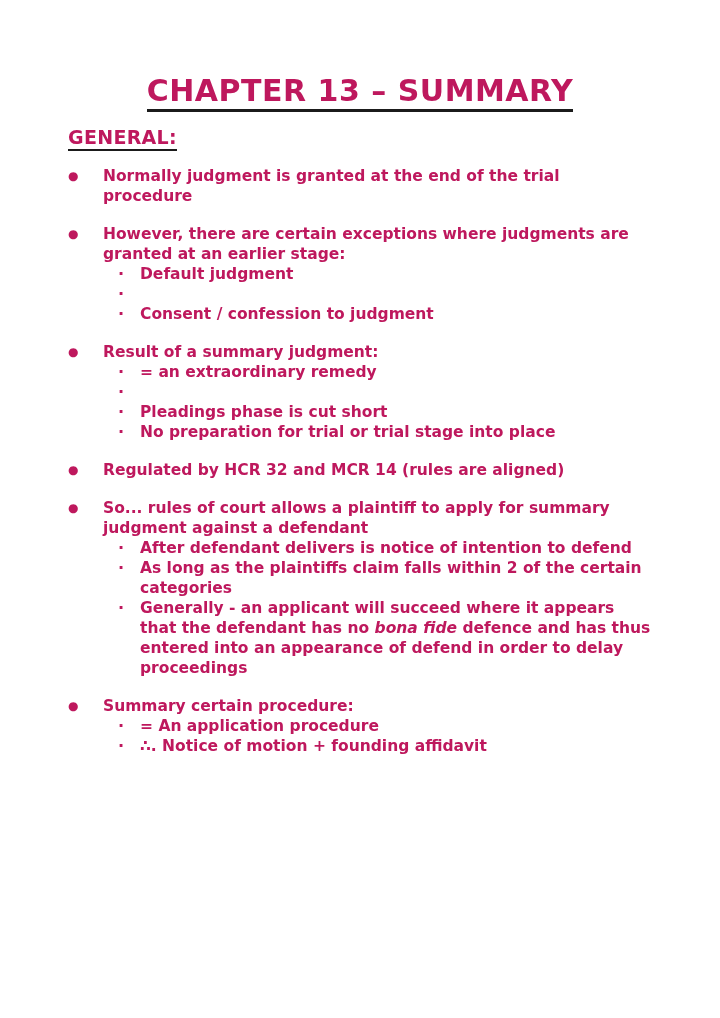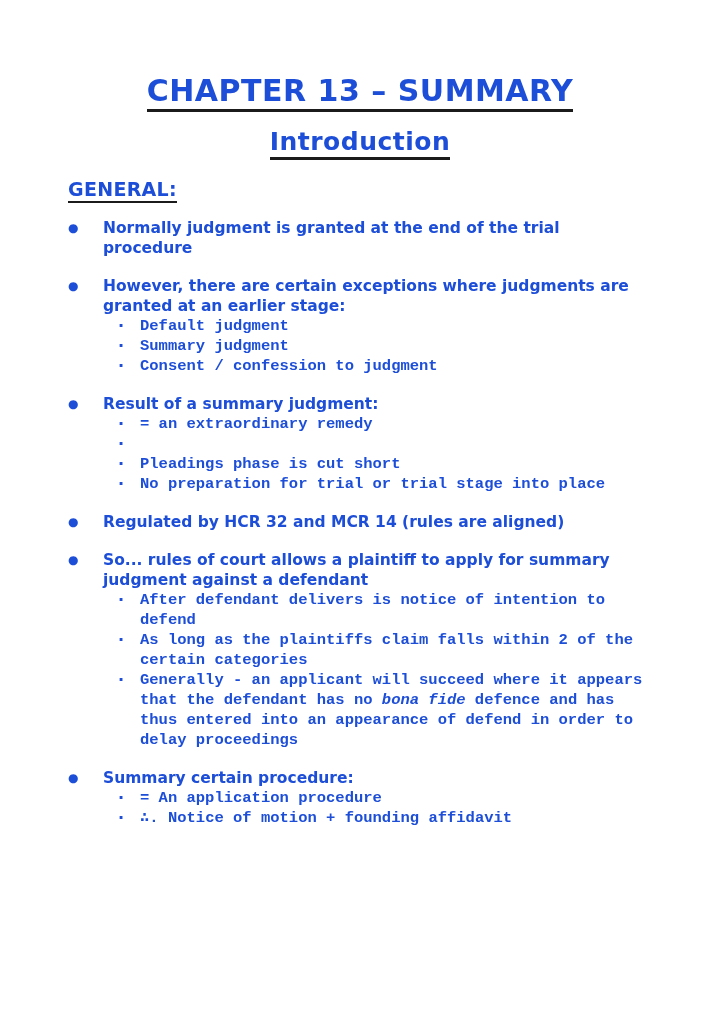--- a/index.html
+++ b/index.html
@@ -60,51 +60,49 @@
     line-height: 20px;
   }
   .row.sub { padding-left: 50px; }
   .row.sub > .marker {
     flex: none;
     width: 22px;
     font-size: 16px;
     line-height: 20px;
   }
   .txt { flex: 1 1 auto; min-width: 0; max-width: 545px; }
-  .row.sub .txt { max-width: 512px; font-family: Liberation Mono, monospace; }
+  .row.sub .txt { max-width: 512px; }
   .txt i { font-style: italic; text-align: center; }
 </style>
 </head>
 <body>
 
-<div class="page" style="color: #1d4ed8; background: rgb(255, 255, 255);">
+<div class="page" style="color: #be185d; background: rgb(255, 255, 255);">
   <h1 class="title"><span class="u">CHAPTER 13 – SUMMARY</span><br></h1>
 
-  <h2 class="subtitle"><span class="u">Introduction</span></h2>
 
   <div>
       <h3 class="section-heading" style="font-weight: 700;"><span class="u2">GENERAL:</span></h3>
       <div class="bullet-block">
         <div class="row main">
           <span class="marker">●</span>
           <div class="txt">Normally judgment is granted at the end of the trial procedure</div>
         </div>
       </div>
       <div class="bullet-block">
         <div class="row main">
           <span class="marker">●</span>
           <div class="txt">However, there are certain exceptions where judgments are granted at an earlier stage:</div>
         </div>
         <div class="row sub">
           <span class="marker">·</span>
           <div class="txt">Default judgment</div>
         </div>
         <div class="row sub">
           <span class="marker">·</span>
-          <div class="txt">Summary judgment</div>
         </div>
         <div class="row sub">
           <span class="marker">·</span>
           <div class="txt">Consent / confession to judgment</div>
         </div>
       </div>
       <div class="bullet-block">
         <div class="row main">
           <span class="marker">●</span>
           <div class="txt">Result of a summary judgment:</div>

